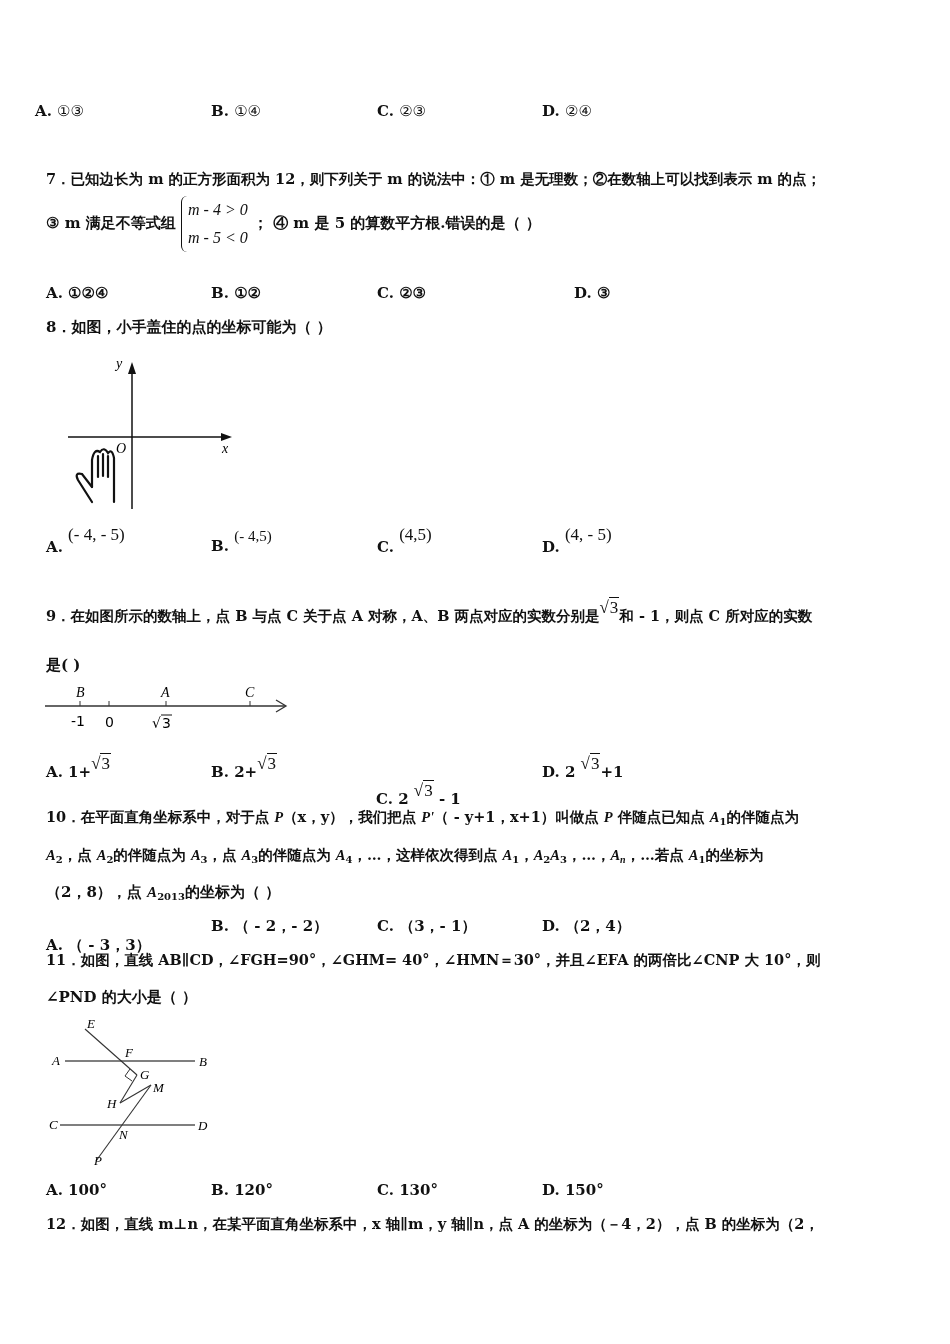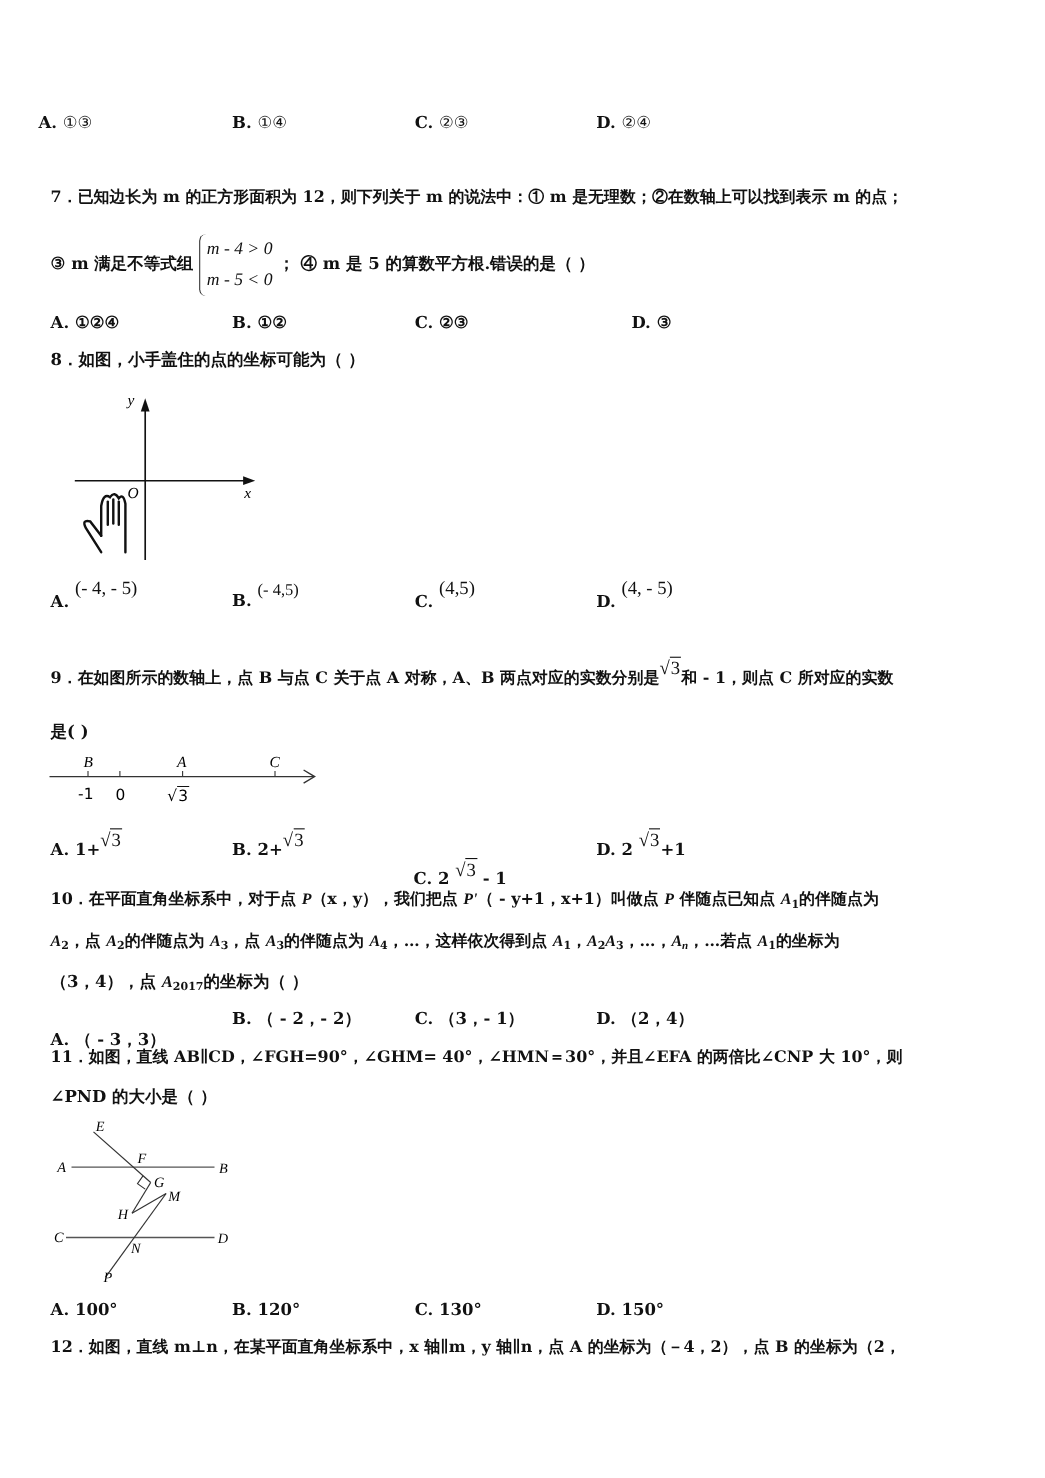--- a/index.html
+++ b/index.html
@@ -24,21 +24,21 @@
 <body>
 
 <div>
   <div class="abs opt" style="left:35px;top:102px;"><span>A.</span> <span class="val">①③</span></div>
   <div class="abs opt" style="left:211px;top:102px;"><span>B.</span> <span class="val">①④</span></div>
   <div class="abs opt" style="left:377px;top:102px;"><span>C.</span> <span class="val">②③</span></div>
   <div class="abs opt" style="left:542px;top:102px;"><span>D.</span> <span class="val">②④</span></div>
 </div>
 
 <div class="abs q" style="left:46px;top:137px;font-size:14.5px;margin-top:33px;">7．已知边长为 m 的正方形面积为 12，则下列关于 m 的说法中：① m 是无理数；②在数轴上可以找到表示 m 的点；</div>
-<div class="abs q" style="left:46px;top:213px;text-align:right;">
+<div class="abs q" style="left:46px;top:196px;text-align:right;">
   <span>③ m 满足不等式组</span>
   <span class="brace-sys">
     <span class="ital">m - 4 &gt; 0</span><br>
     <span class="ital">m - 5 &lt; 0</span>
   </span>
   <span>；  ④ m 是 5 的算数平方根.错误的是（   ）</span>
 </div>
 <div>
   <div class="abs opt" style="left:46px;top:284px;"><span>A.</span> <span>①②④</span></div>
   <div class="abs opt" style="left:211px;top:284px;"><span>B.</span> <span>①②</span></div>
@@ -97,21 +97,21 @@
   <div class="abs opt" style="left:542px;top:762px;"><span>D.</span> <span>2</span> <span class="sqrt">√<span class="rad">3</span></span><span>+1</span></div>
 </div>
 
 <div class="abs q" style="left:46px;top:808px;font-size:14.5px;">
   <span>10．在平面直角坐标系中，对于点 </span><span class="ital">P</span><span>（x，y），我们把点 </span><span class="ital">P'</span><span>（ - y+1，x+1）叫做点 </span><span class="ital">P</span><span> 伴随点已知点 </span><span class="ital">A</span><span class="sub">1</span><span>的伴随点为</span>
 </div>
 <div class="abs q" style="left:46px;top:846px;font-size:14.5px;">
   <span class="ital">A</span><span class="sub">2</span><span>，点 </span><span class="ital">A</span><span class="sub">2</span><span>的伴随点为 </span><span class="ital">A</span><span class="sub">3</span><span>，点 </span><span class="ital">A</span><span class="sub">3</span><span>的伴随点为 </span><span class="ital">A</span><span class="sub">4</span><span>，…，这样依次得到点 </span><span class="ital">A</span><span class="sub">1</span><span>，</span><span class="ital">A</span><span class="sub">2</span><span class="ital">A</span><span class="sub">3</span><span>，…，</span><span class="ital">A</span><span class="sub ital">n</span><span>，…若点 </span><span class="ital">A</span><span class="sub">1</span><span>的坐标为</span>
 </div>
 <div class="abs q" style="left:46px;top:883px;">
-  <span>（3，4），点 </span><span class="ital">A</span><span class="sub">2017</span><span>的坐标为（      ）</span>
+  <span>（2，8），点 </span><span class="ital">A</span><span class="sub">2013</span><span>的坐标为（      ）</span>
 </div>
 <div>
   <div class="abs opt" style="left:46px;top:917px;margin-top:19px;"><span>A.</span> <span>（ - 3，3）</span></div>
   <div class="abs opt" style="left:211px;top:917px;"><span>B.</span> <span>（ - 2，- 2）</span></div>
   <div class="abs opt" style="left:377px;top:917px;"><span>C.</span> <span>（3，- 1）</span></div>
   <div class="abs opt" style="left:542px;top:917px;"><span>D.</span> <span>（2，4）</span></div>
 </div>
 
 <div class="abs q" style="left:46px;top:951px;font-size:14.5px;">11．如图，直线 AB∥CD，∠FGH=90°，∠GHM= 40°，∠HMN＝30°，并且∠EFA 的两倍比∠CNP 大 10°，则</div>
 <div class="abs q" style="left:46px;top:988px;">∠PND 的大小是（   ）</div>

